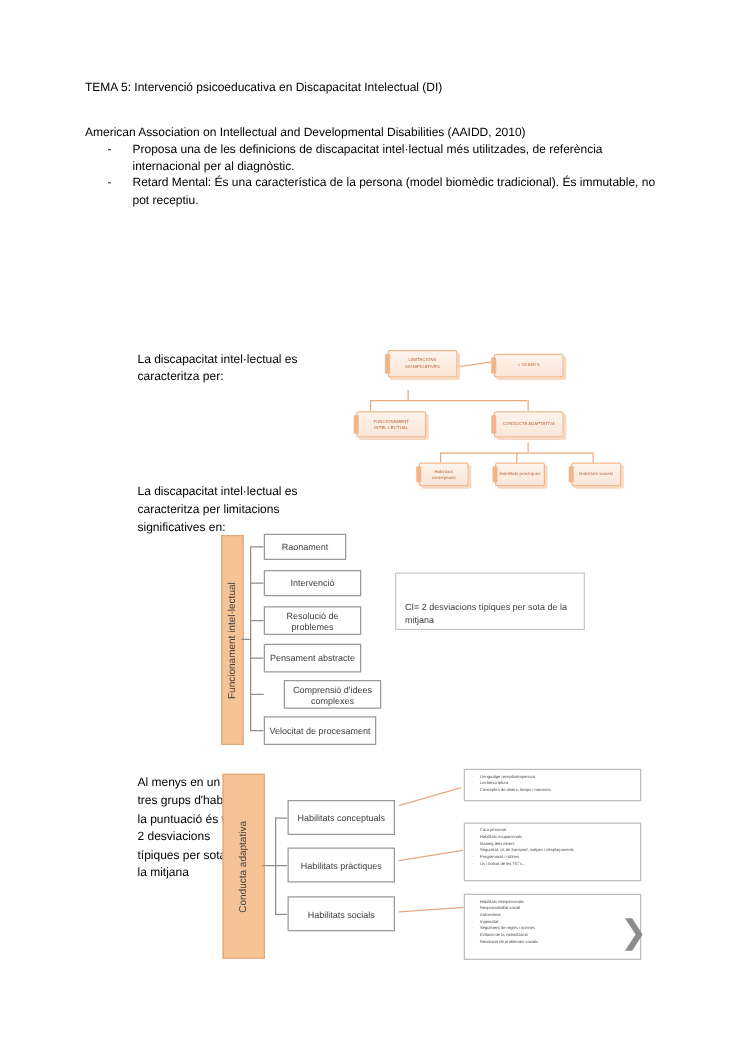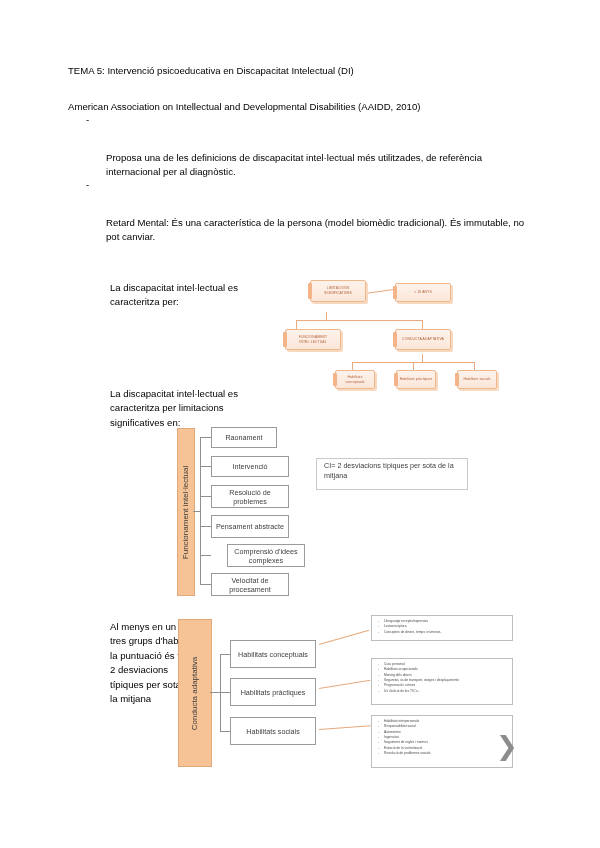--- a/index.html
+++ b/index.html
@@ -37,21 +37,21 @@
   .bullet-row {
     display: flex;
     align-items: flex-start;
     margin-left: 18px;
   }
   .bullet-dash {
     width: 20px;
     flex: 0 0 20px;
     font-size: 9.6px;
   }
-  .bullet-body { flex: 1 1 auto; margin-top: 38px; }
+  .bullet-body { flex: 1 1 auto; }
 
   
   .caption {
     position: absolute;
     font-size: 9.6px;
     line-height: 1.5;
     white-space: pre-line;
   }
 
   
@@ -110,21 +110,21 @@
     padding: 1px 2px;
   }
   .gline { position: absolute; background: #8f8f8f; }
   .notebox {
     position: absolute;
     border: 1px solid #c9c9c9;
     background: #fff;
     font-size: 7.2px;
     line-height: 1.45;
     color: #3d3d3d;
-    padding: 2px 7px;
+    padding: 22px 7px;
     box-sizing: border-box;
   }
 
   
   .d3 { position: absolute; left: 176px; top: 614px; width: 360px; height: 165px; }
   .lbox {
     position: absolute;
     border: 1px solid #bdbdbd;
     background: #fff;
     box-sizing: border-box;
@@ -171,21 +171,21 @@
     <div class="t-line">American Association on Intellectual and Developmental Disabilities (AAIDD, 2010)</div>
 
     <div class="bullet-row">
       <div class="bullet-dash">-</div>
       <div class="bullet-body">Proposa una de les definicions de discapacitat intel·lectual més utilitzades, de referència internacional per al diagnòstic.</div>
     </div>
 
     <div class="bullet-row">
       <div class="bullet-dash">-</div>
       <div class="bullet-body">
-        <div class="t-line">Retard Mental: És una característica de la persona (model biomèdic tradicional). És immutable, no pot canviar.</div>
+        <div class="t-line">Retard Mental: És una característica de la persona (model biomèdic tradicional). És immutable, no pot receptiu.</div>
       </div>
     </div>
   </div>
 
   <div class="caption" style="left:110px; top:281px; width:170px;">La discapacitat intel·lectual es
 caracteritza per:</div>
 
   <div class="d1">
 
     <div class="sa-line" style="left:62px; top:20px; width:52px; height:1px; transform:rotate(-8deg); transform-origin:left center;"></div>
@@ -226,21 +226,21 @@
     <div class="gline" style="left:24px; top:72px; width:11px; height:1px;"></div>
     <div class="gline" style="left:24px; top:102px; width:11px; height:1px;"></div>
     <div class="gline" style="left:24px; top:131px; width:11px; height:1px;"></div>
     <div class="gline" style="left:24px; top:160px; width:11px; height:1px;"></div>
 
     <div class="gbox" style="left:35px; top:3px;   width:66px; height:21px;">Raonament</div>
     <div class="gbox" style="left:35px; top:32px;  width:78px; height:21px;">Intervenció</div>
     <div class="gbox" style="left:35px; top:61px;  width:78px; height:23px;">Resolució de problemes</div>
     <div class="gbox" style="left:35px; top:91px;  width:78px; height:23px;">Pensament abstracte</div>
     <div class="gbox" style="left:51px; top:120px; width:78px; height:23px;">Comprensió d'idees complexes</div>
-    <div class="gbox" style="left:35px; top:149px; width:78px; height:23px;">Velocitat de procesament</div>
+    <div class="gbox" style="left:35px; top:149px; width:90px; height:23px;">Velocitat de procesament</div>
 
     <div class="notebox" style="left:140px; top:34px; width:152px; height:32px;">CI= 2 desviacions típiques per sota de la mitjana</div>
   </div>
 
   <div class="caption" style="left:110px; top:620px; width:115px;">Al menys en un dels
 tres grups d'habiliats
 la puntuació és troba
 2 desviacions
 típiques per sota de
 la mitjana</div>

